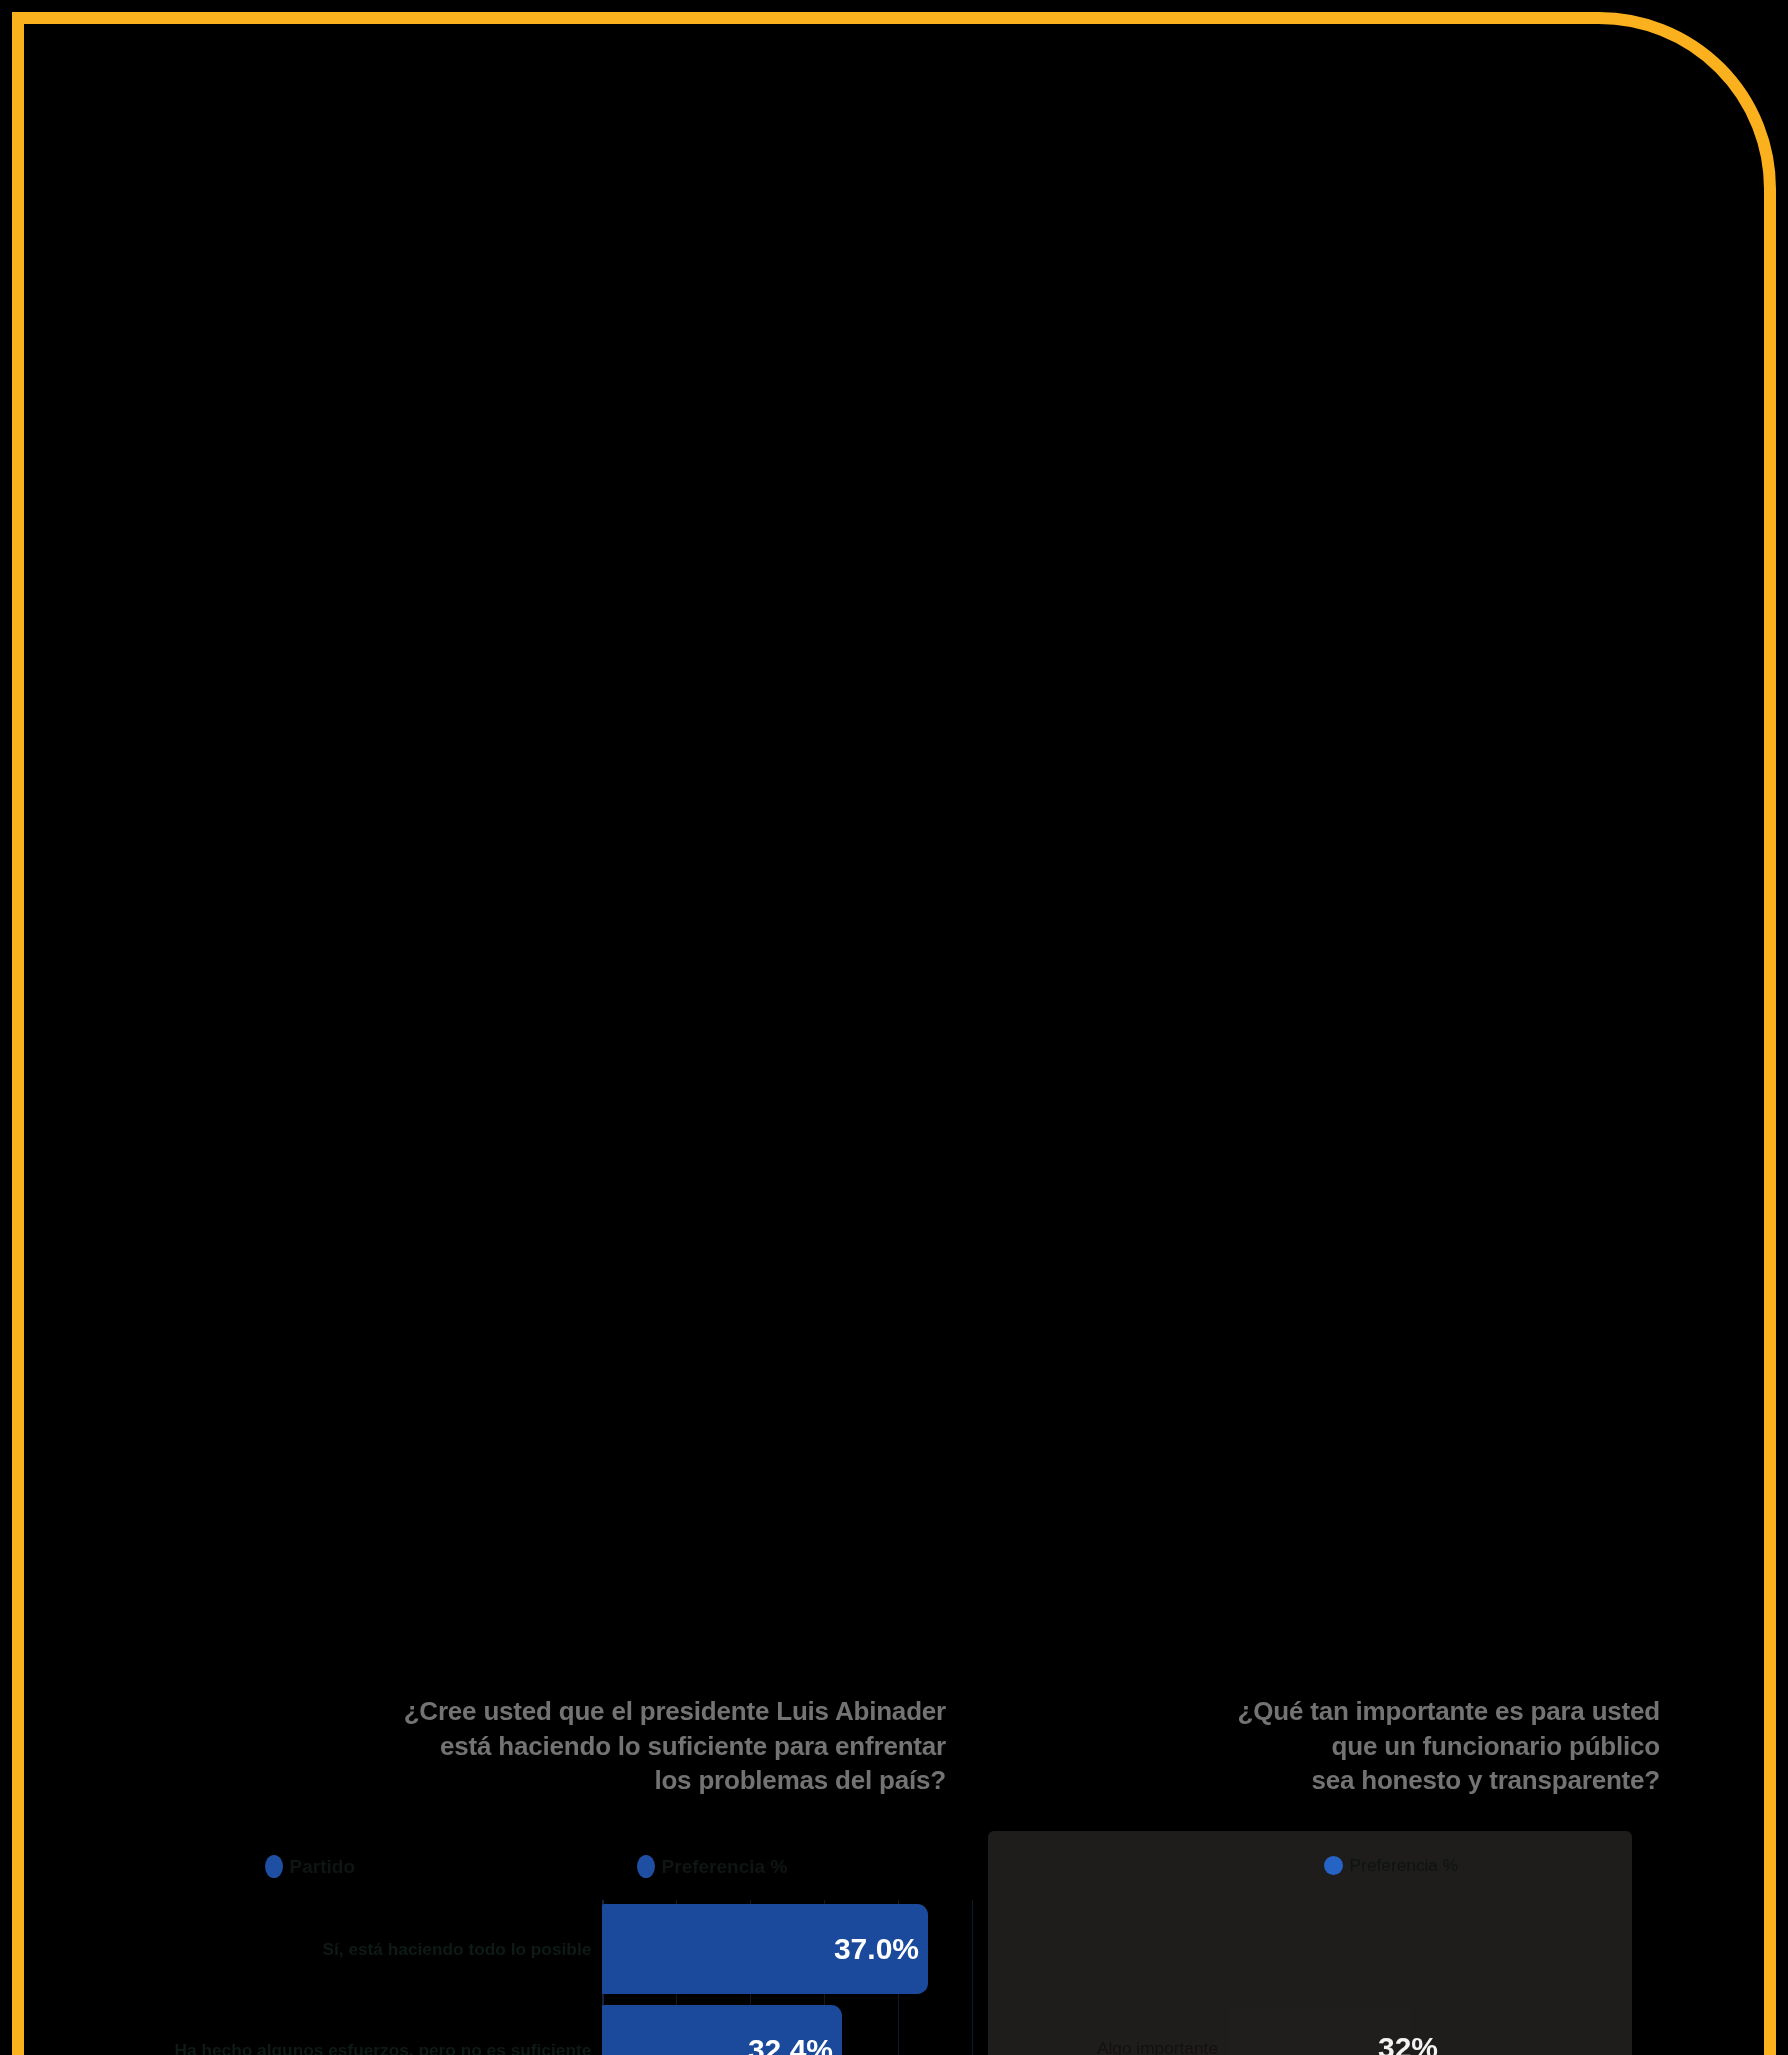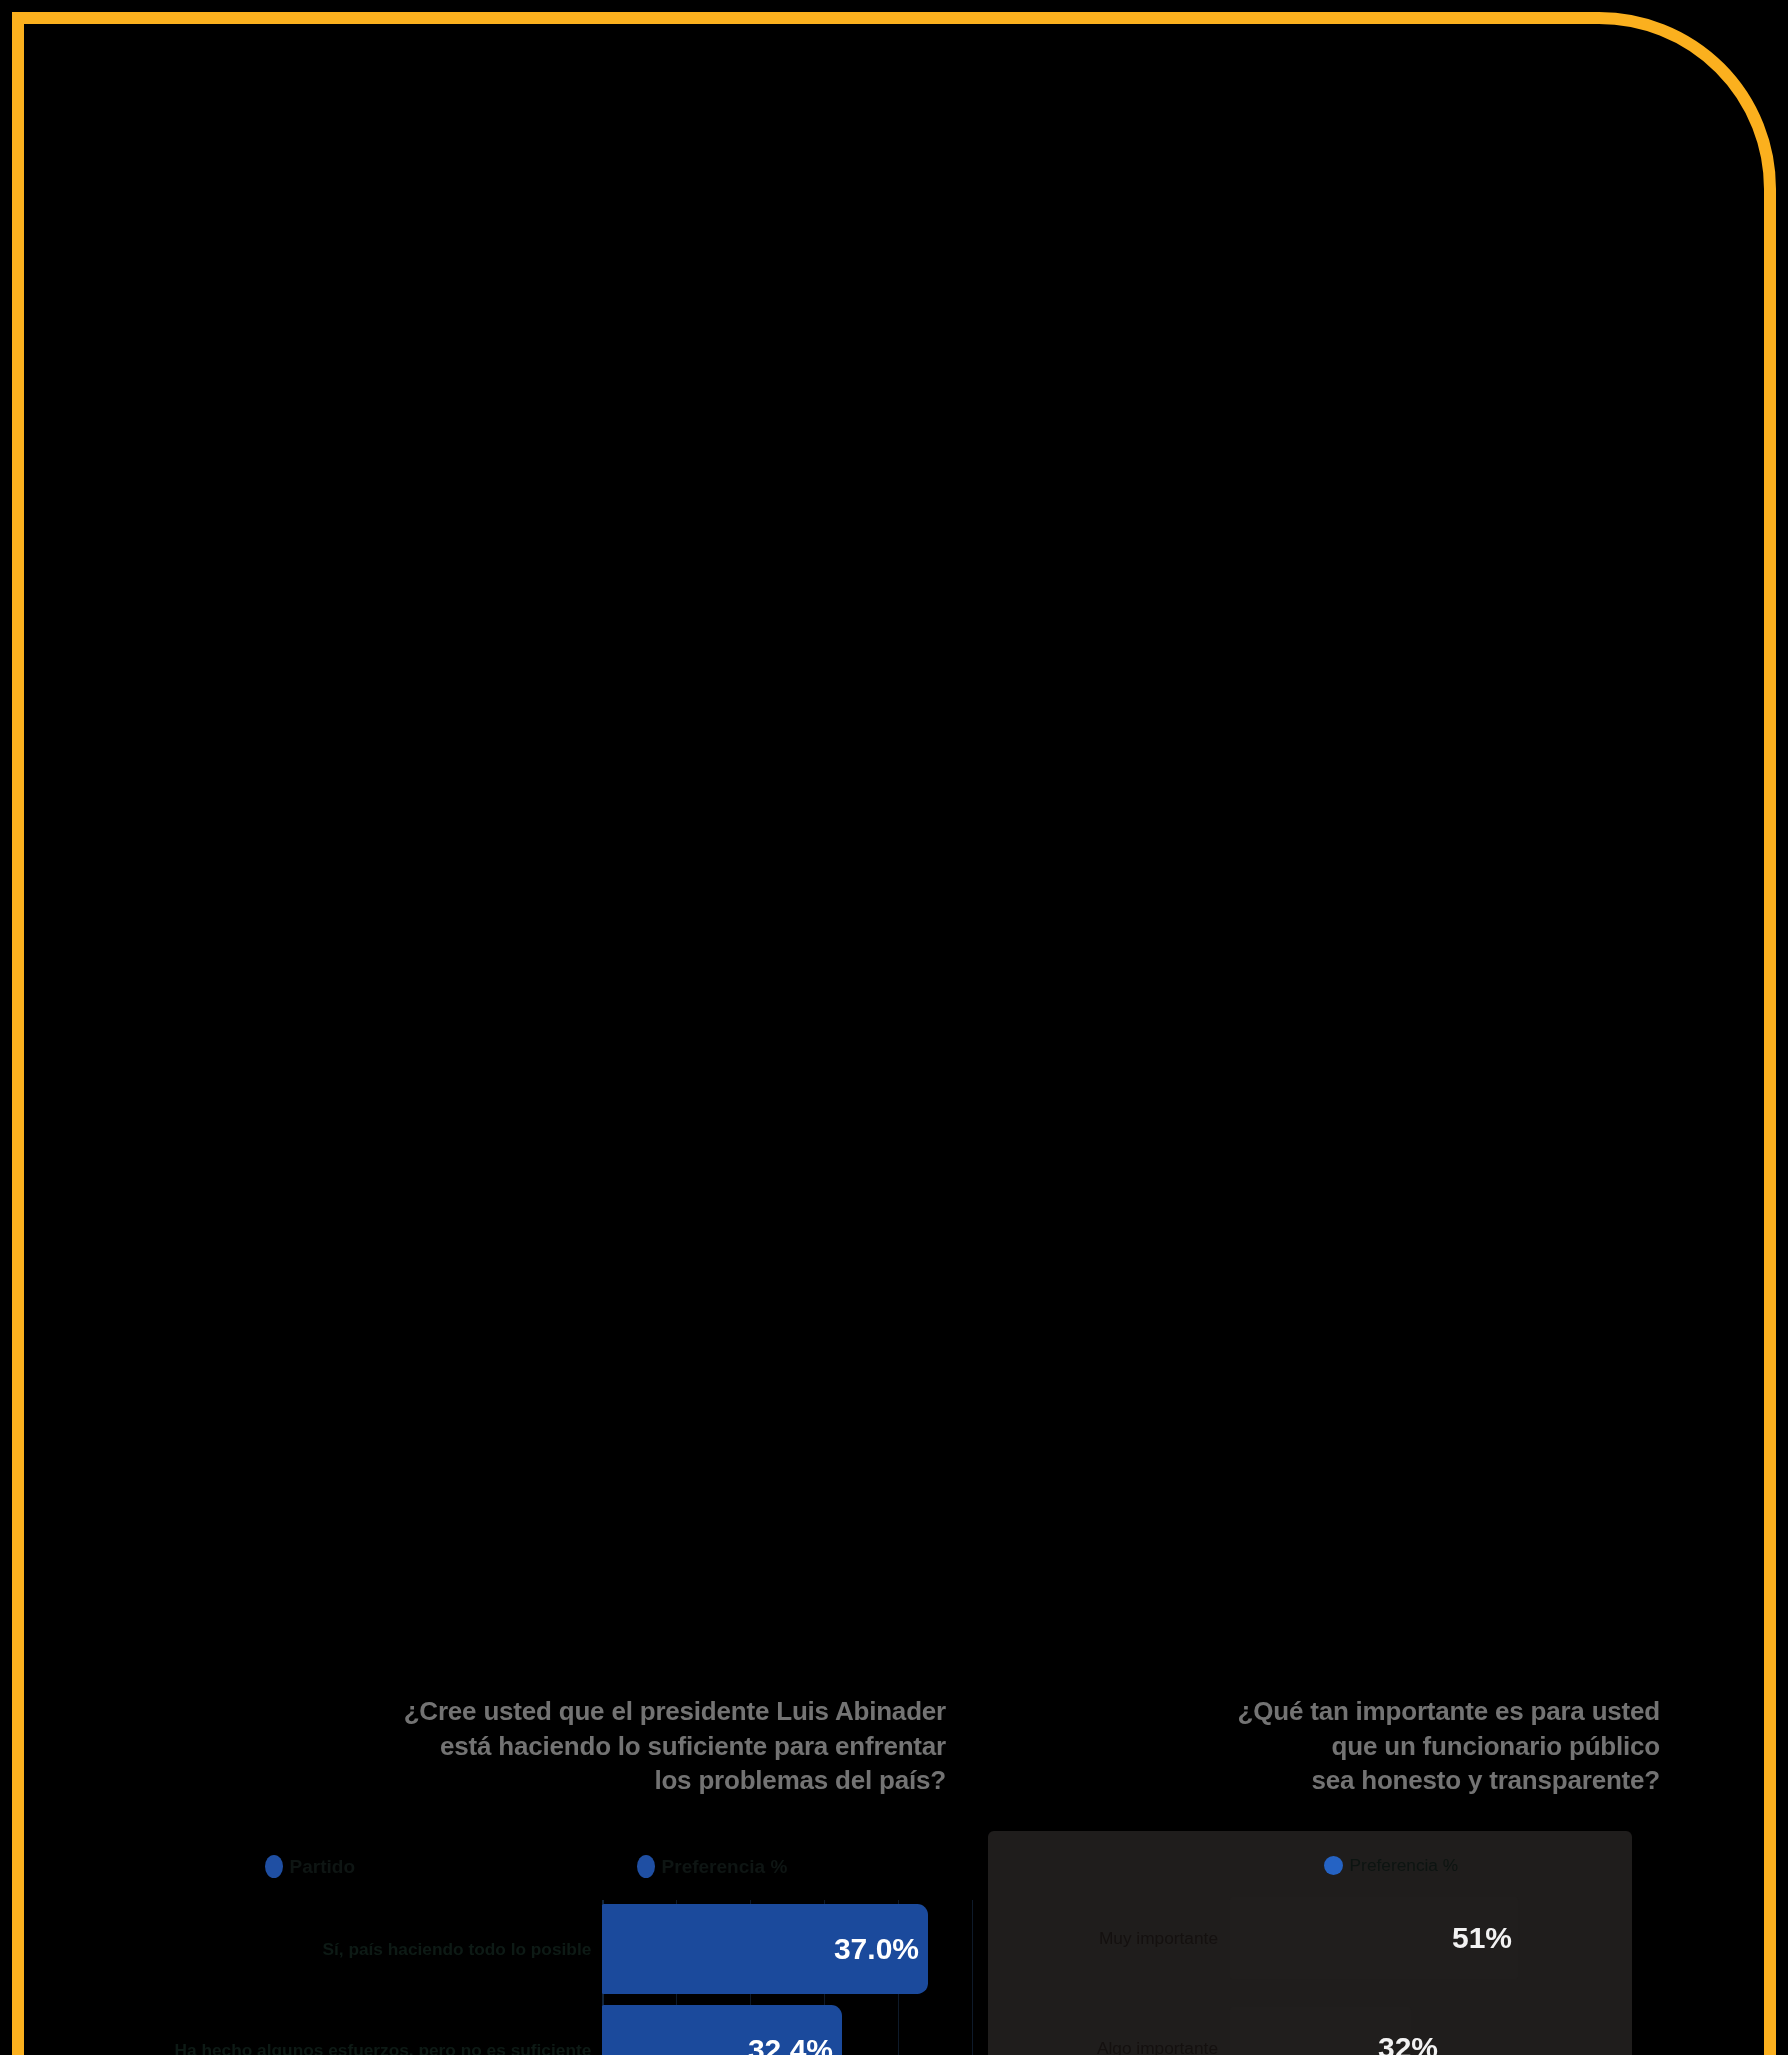--- a/index.html
+++ b/index.html
@@ -158,21 +158,21 @@
     <div id="plot-left">
 
       <div class="gridline axis" style="left:0px;"></div>
       <div class="gridline" style="left:74px;"></div>
       <div class="gridline" style="left:148px;"></div>
       <div class="gridline" style="left:222px;"></div>
       <div class="gridline" style="left:296px;"></div>
       <div class="gridline" style="left:370px;"></div>
 
       <div class="bar-row" style="top:4.1px;width:326px;">
-        <span class="cat-label">Sí, país haciendo todo lo posible</span>
+        <span class="cat-label">Sí, está haciendo todo lo posible</span>
         <div class="bar" style="width:326px;"></div>
         <span class="bar-value inside">37.0%</span>
       </div>
 
       <div class="bar-row" style="top:105px;width:240px;">
         <span class="cat-label">Ha hecho algunos esfuerzos, pero no es suficiente</span>
         <div class="bar" style="width:240px;"></div>
         <span class="bar-value inside">32.4%</span>
       </div>
 
@@ -189,25 +189,20 @@
 
       <div id="legend-right">
         <div class="legend-item">
           <span class="legend-dot bright"></span>
           <span class="legend-label">Preferencia %</span>
         </div>
       </div>
 
       <div id="plot-right">
 
-        <div class="rbar-row" style="top:0px;">
-          <span class="rcat">Muy importante</span>
-          <div class="rbar" style="width:288px;"></div>
-          <span class="rval white" style="left:415px;">51%</span>
-        </div>
 
         <div class="rbar-row" style="top:110px;">
           <span class="rcat">Algo importante</span>
           <div class="rbar" style="width:181px;"></div>
           <span class="rval white" style="left:341px;">32%</span>
         </div>
 
       </div>
     </div>
   </div>

